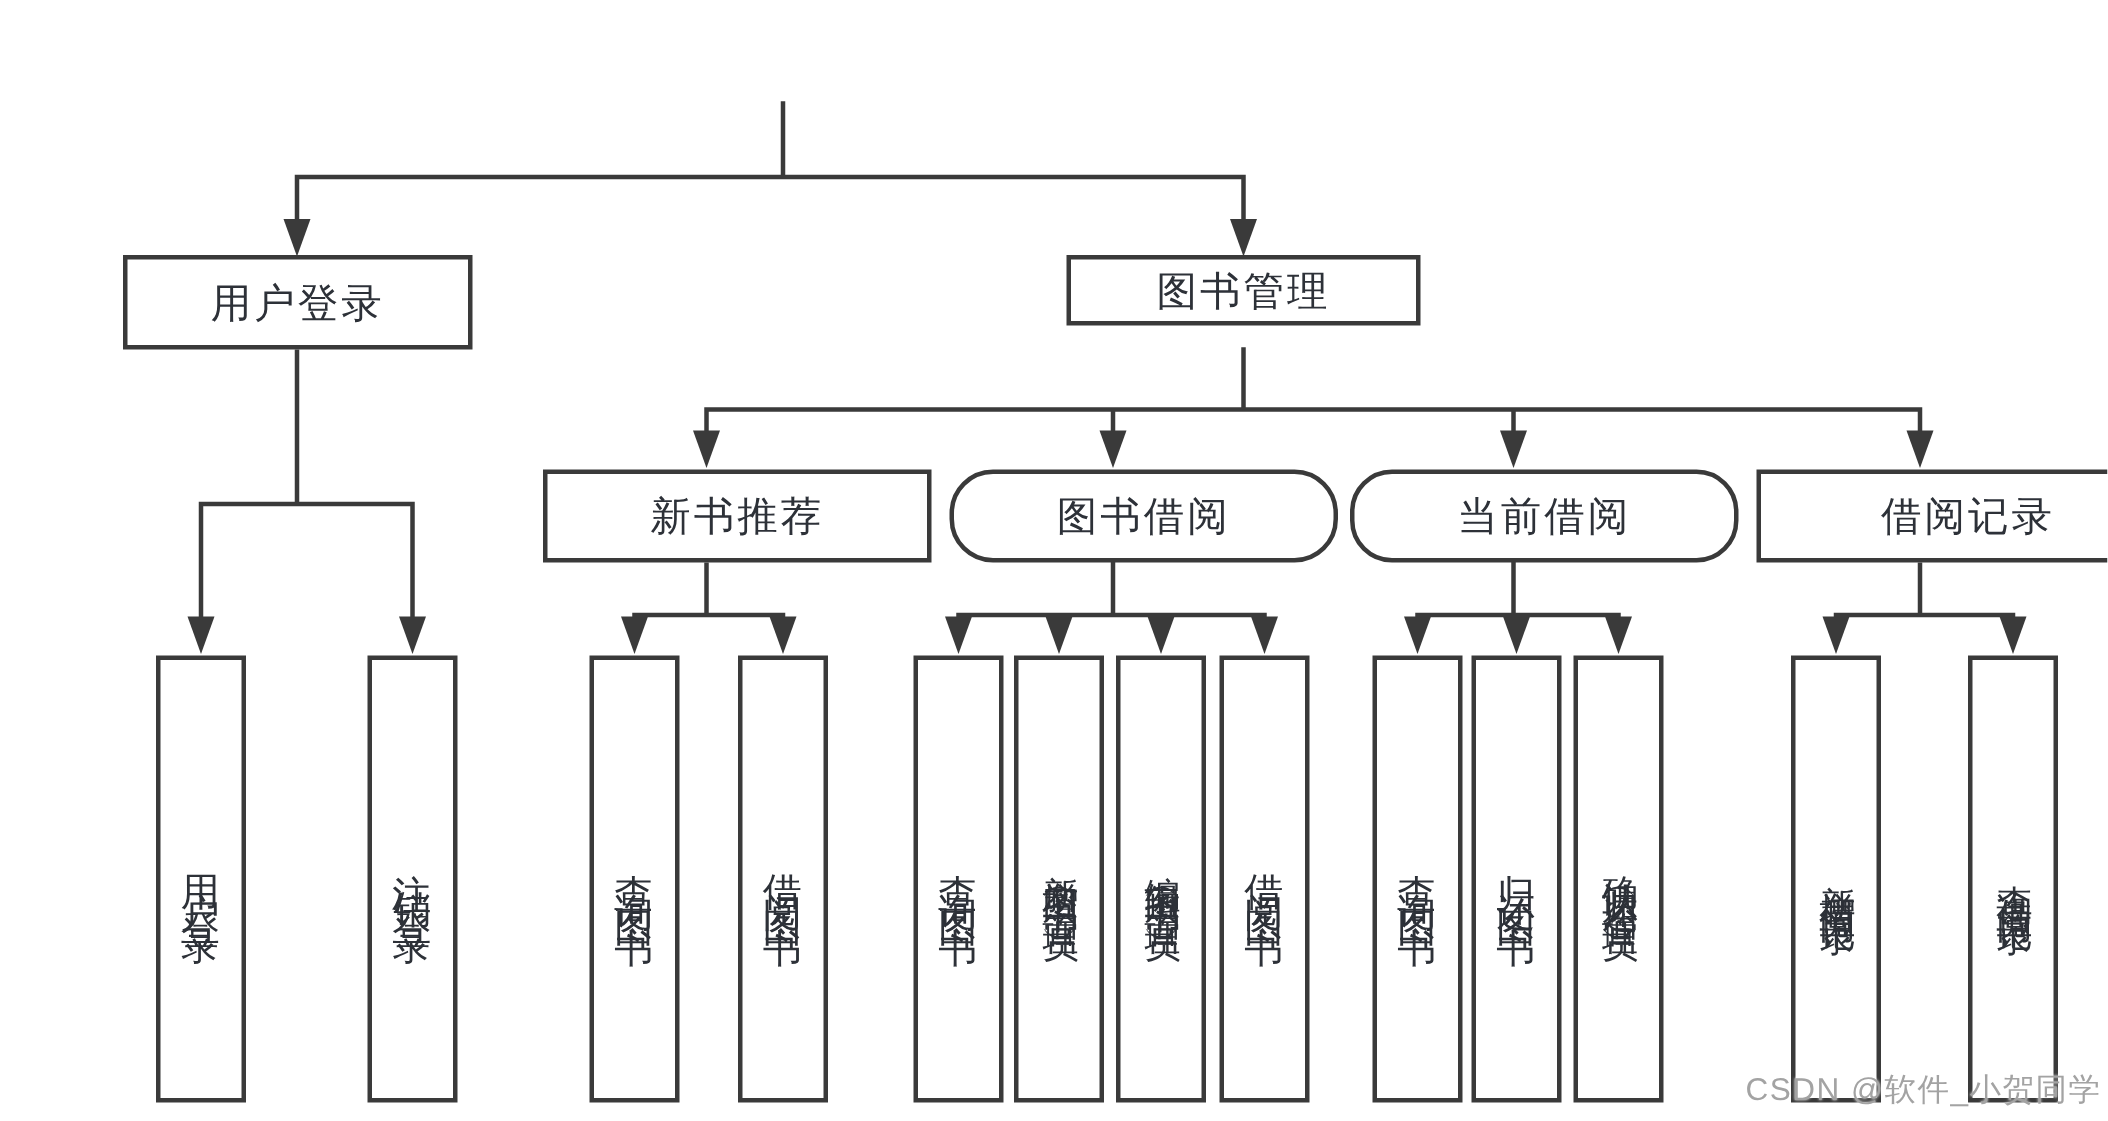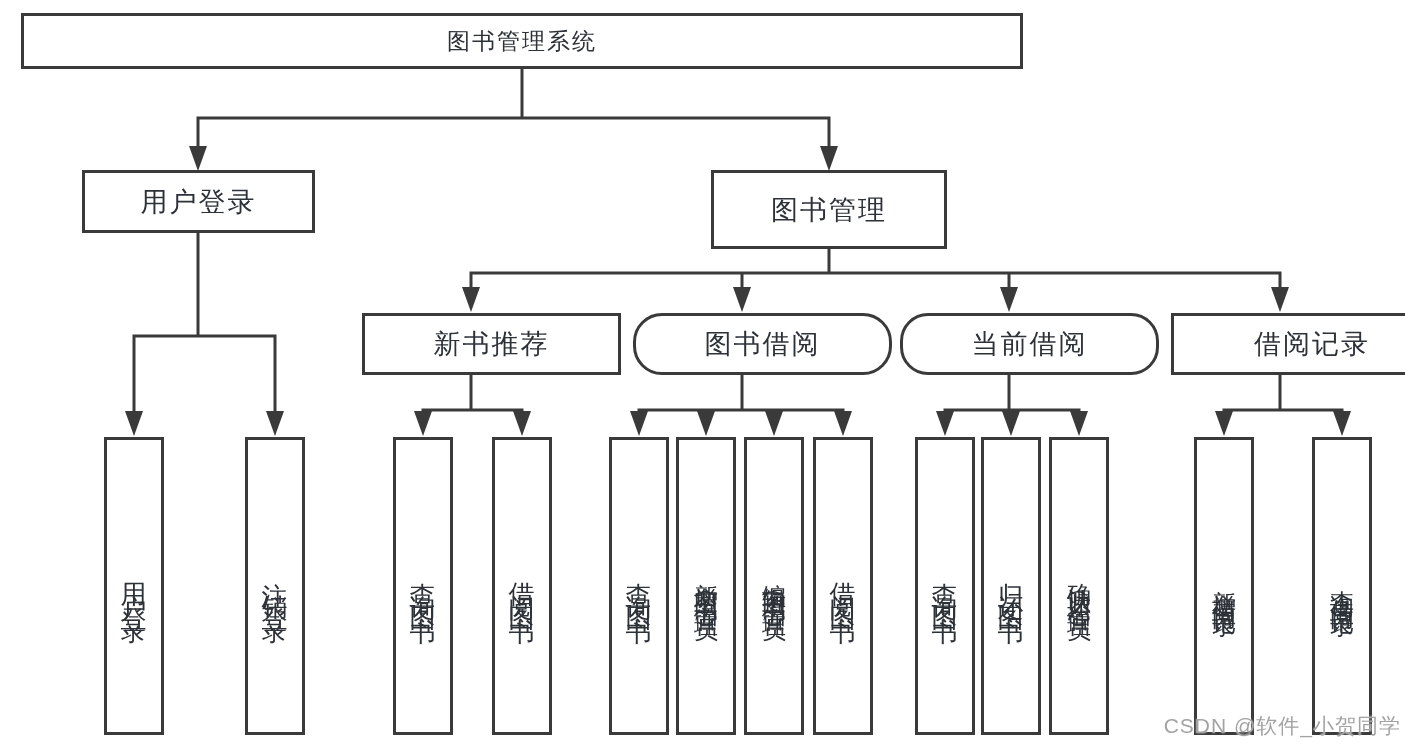--- a/index.html
+++ b/index.html
@@ -24,21 +24,21 @@
     box-sizing:border-box;
     border:3px solid var(--line);
     background:var(--bg);
     display:flex;align-items:center;justify-content:center;
     color:var(--text);
     letter-spacing:2px;
     white-space:nowrap;
   }
   .root-box{left:21px;top:13px;width:1002px;height:56px;font-size:23px;}
   .l2a{left:82px;top:170px;width:233px;height:63px;font-size:27px;}
-  .l2b{left:711px;top:170px;width:236px;height:79px;font-size:27px;}
+  .l2b{left:711px;top:170px;width:236px;height:47px;font-size:27px;}
   .l3{top:313px;width:259px;height:62px;font-size:27px;}
   .l3a{left:362px;}
   .l3b{left:633px;border-radius:29px;}
   .l3c{left:900px;border-radius:28px;}
   .l3d{left:1171px;padding-left:23px;}
   .vbox{
     position:absolute;
     top:437px;width:60px;height:298px;
     box-sizing:border-box;
     border:3px solid var(--line);
@@ -103,23 +103,20 @@
       <polygon points="765,411 783,411 774,436"></polygon>
       <polygon points="834,411 852,411 843,436"></polygon>
       <polygon points="936,411 954,411 945,436"></polygon>
       <polygon points="1002,411 1020,411 1011,436"></polygon>
       <polygon points="1070,411 1088,411 1079,436"></polygon>
       <polygon points="1215,411 1233,411 1224,436"></polygon>
       <polygon points="1333,411 1351,411 1342,436"></polygon>
     </g>
   </svg>
 
-  <div class="hbox root-box">
-    <span>图书管理系统</span>
-  </div>
 
   <div class="hbox l2a">
     <span>用户登录</span>
   </div>
   <div class="hbox l2b">
     <span>图书管理</span>
   </div>
 
   <div class="hbox l3 l3a">
     <span>新书推荐</span>

